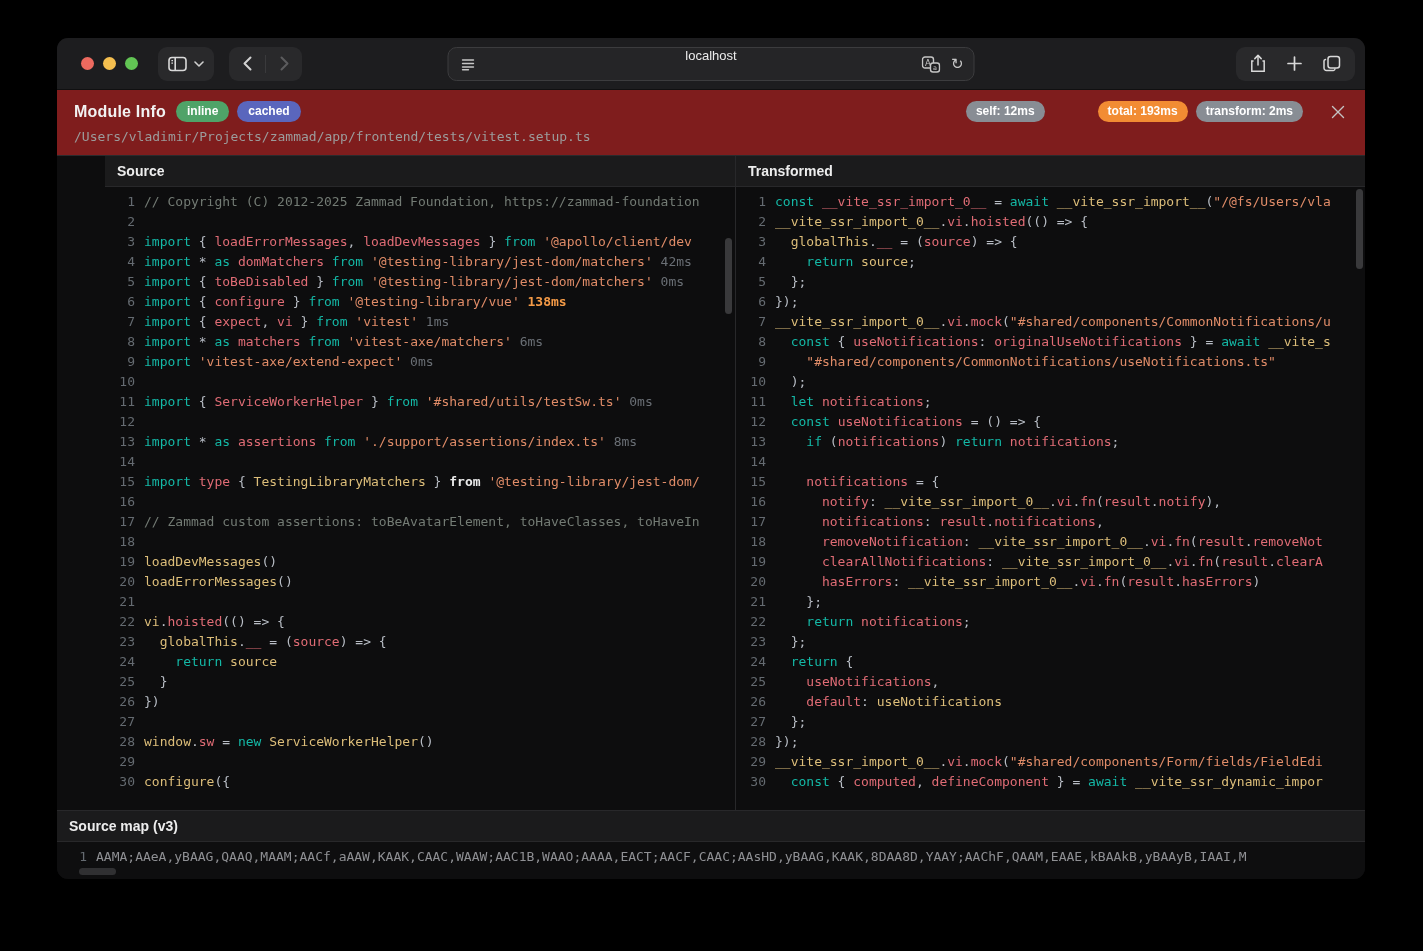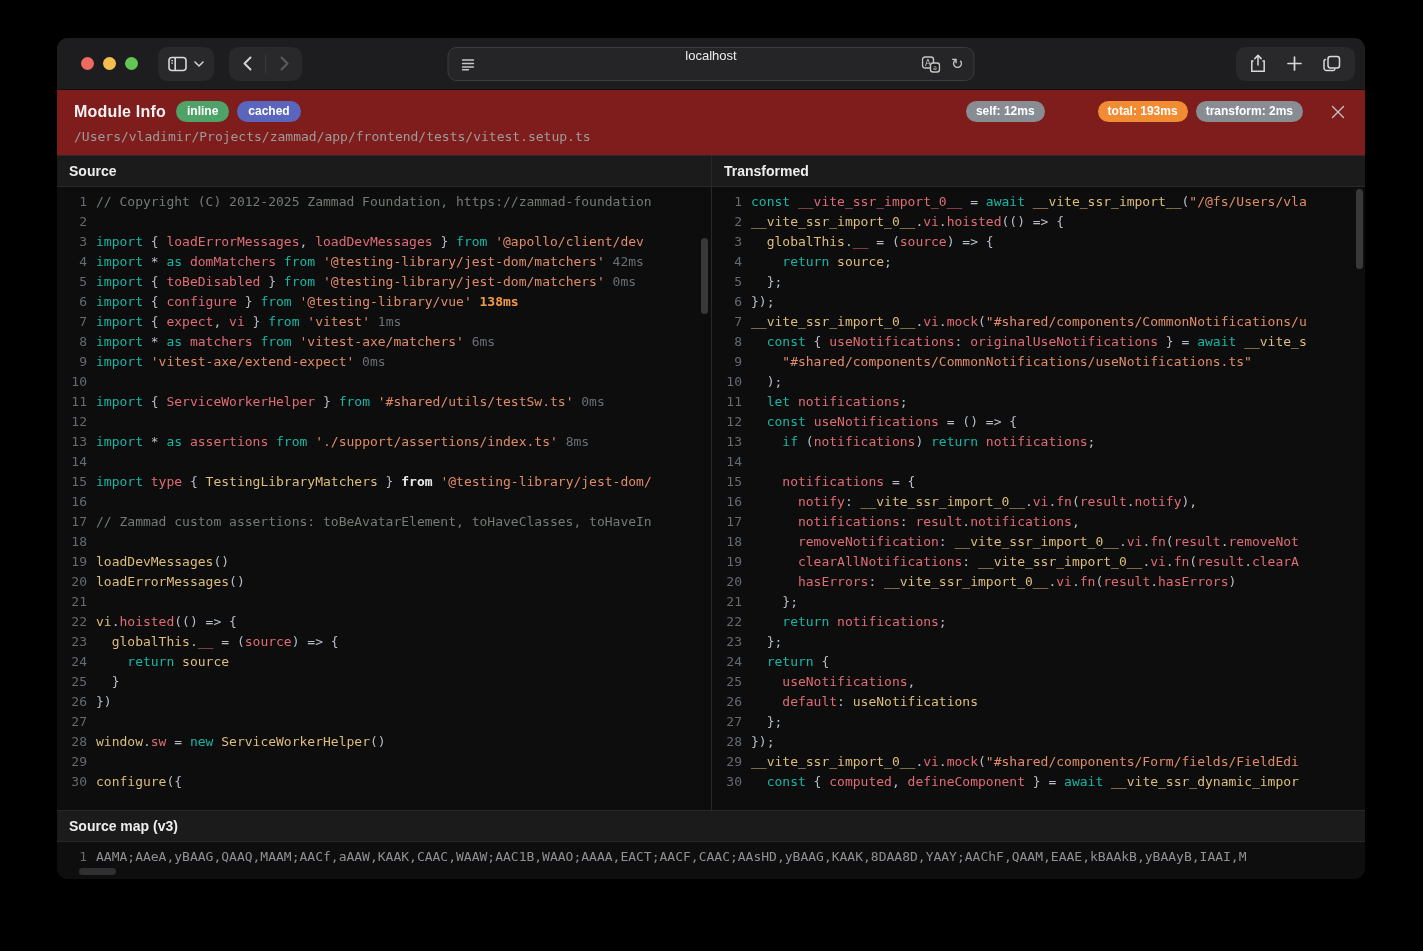--- a/index.html
+++ b/index.html
@@ -38,21 +38,21 @@
   .mh-title { font-size:16px; font-weight:bold; color:#f2f2f2; letter-spacing:.2px; }
   .mh-badges { display:flex; gap:8px; }
   .badge { color:#fff; font-size:12px; font-weight:bold; padding:3px 11px 4px; border-radius:999px; }
   .mh-spacer { flex:1; }
   .mh-metrics { display:flex; gap:8px; }
   .metric { color:#fff; font-size:12px; font-weight:bold; padding:3px 10px 4px; border-radius:999px; }
   .close-btn { margin-left:16px; width:18px; height:18px; display:flex; align-items:center; justify-content:center; cursor:default; }
   .mh-path { margin-top:7px; font-family:"DejaVu Sans Mono", monospace; font-size:13px; color:#9c9c9c; }
 
   
-  .panes { flex:1; display:flex; min-height:0; }
+  .panes { flex:1; display:flex; min-height:0;margin-left:48px; }
   .pane { width:50%; display:flex; flex-direction:column; position:relative; min-width:0; }
   .pane.rightpane { border-left:1px solid #28282a; }
   .pane-header { height:31px; flex:none; background:#1b1b1c; border-bottom:1px solid #28282a;
     display:flex; align-items:center; padding:0 12px; }
   .pane-header span { font-size:14px; font-weight:bold; color:#ededed; }
   .code { flex:1; overflow:hidden; padding-top:5px; background:#0d0d0e; }
 
   .cl { display:flex; height:20px; line-height:20px; font-family:"DejaVu Sans Mono", monospace; font-size:13px; white-space:pre; }
   .ln { width:30px; text-align:right; color:#656b71; flex:none; margin-right:9px; }
   .lc { white-space:pre; overflow:hidden; }

